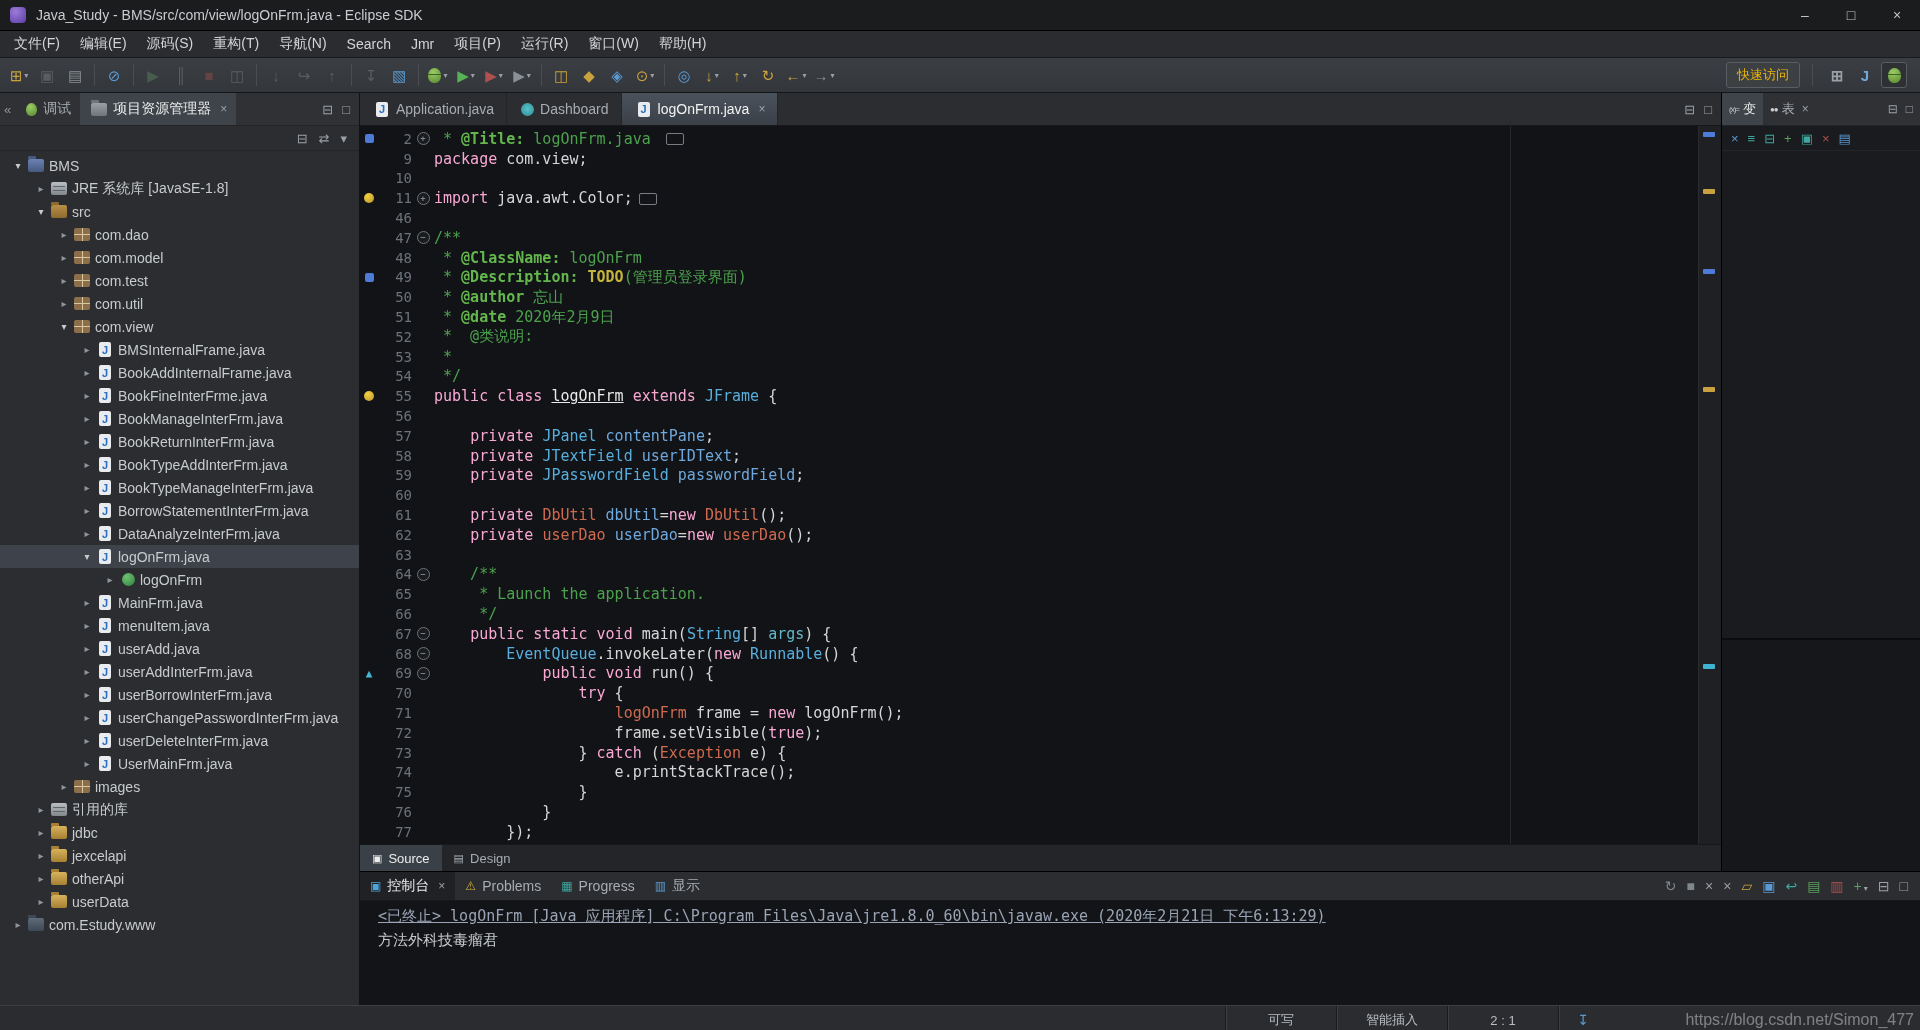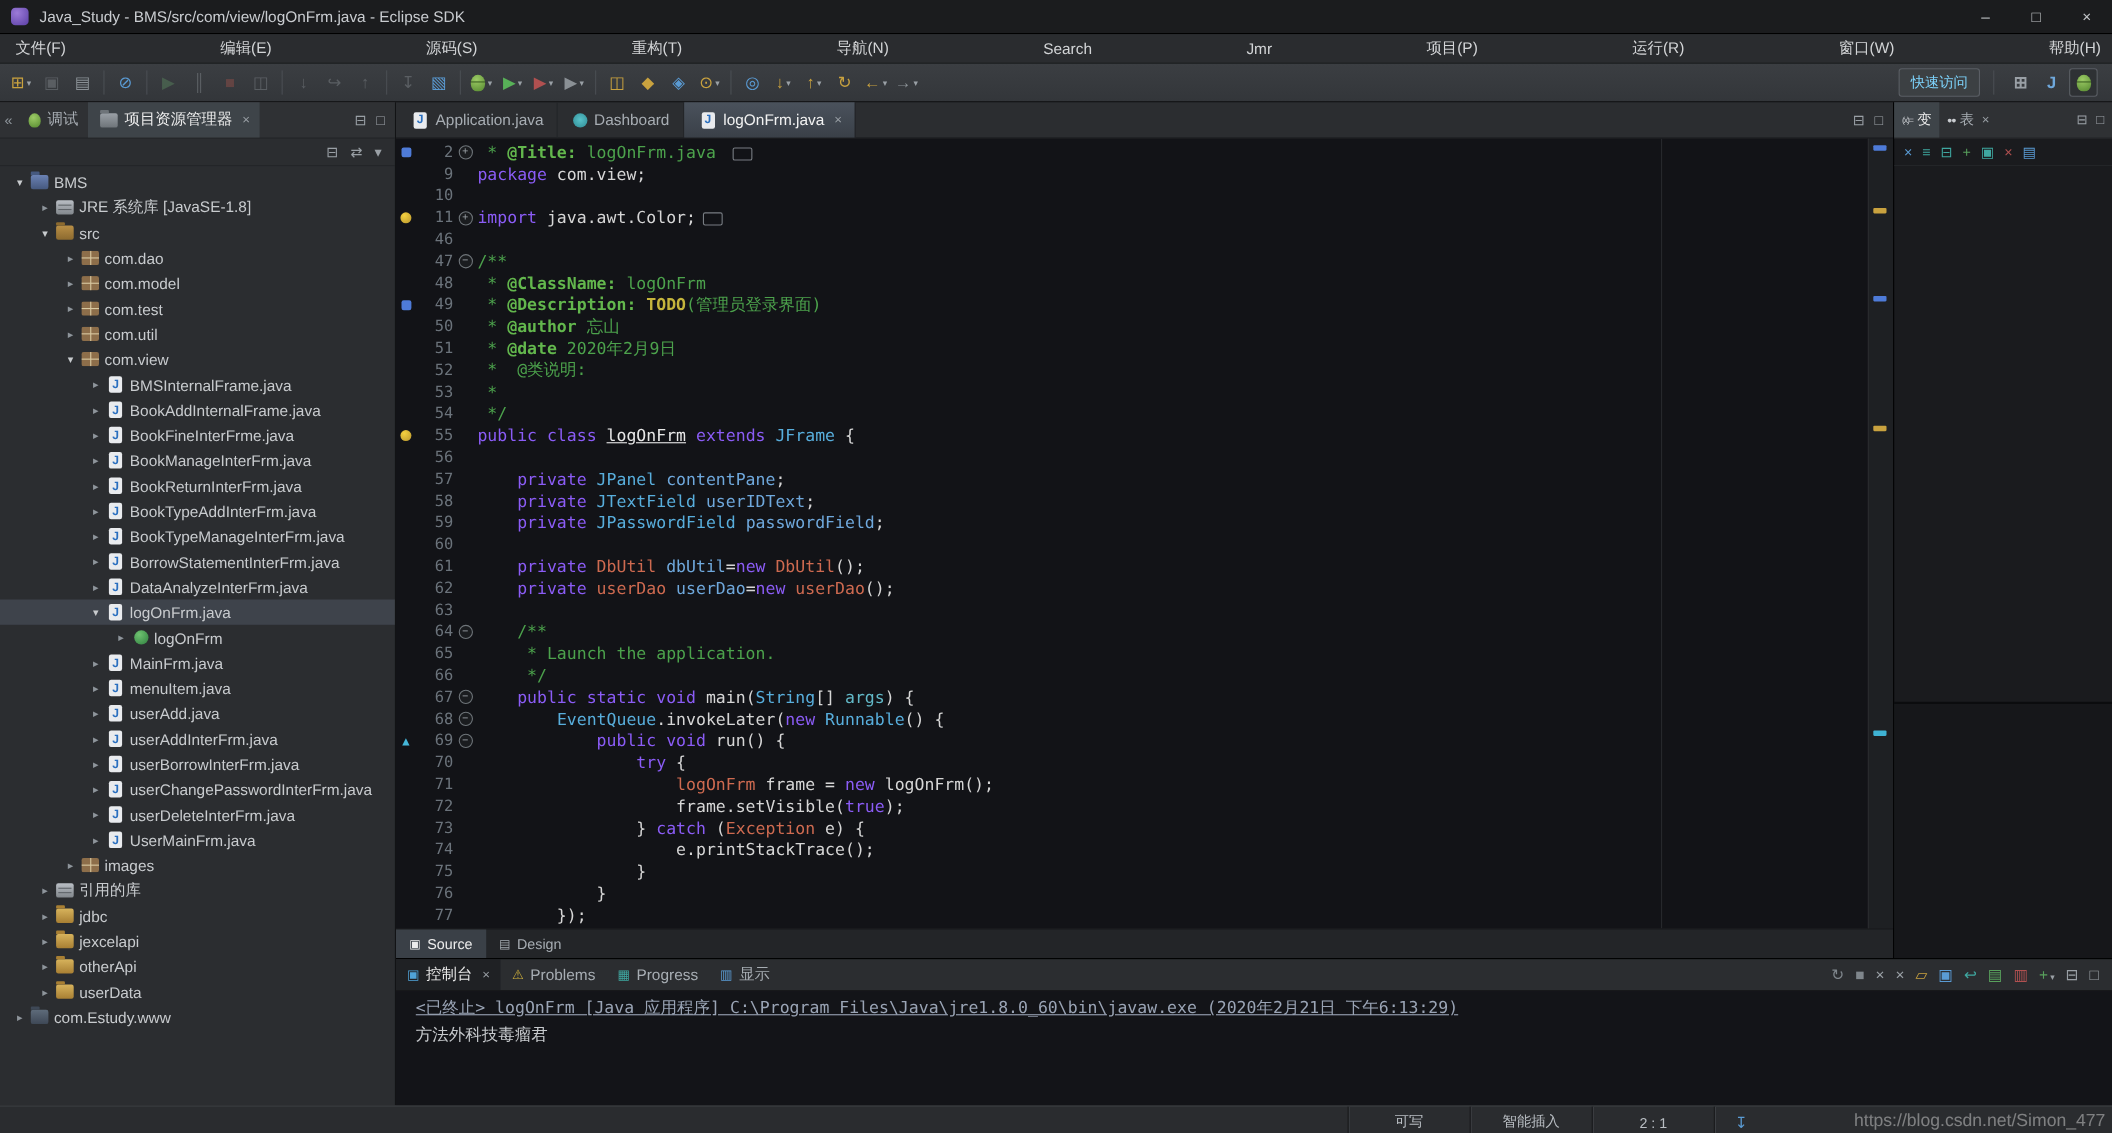--- a/index.html
+++ b/index.html
@@ -8,34 +8,34 @@
 
   
   .titlebar{height:30px;background:#1B1C1E;display:flex;align-items:center;border-bottom:1px solid #000;flex:none;}
   .title-icon{width:16px;height:16px;border-radius:4px;margin:0 10px;flex:none;
     background:radial-gradient(circle at 35% 30%,#9C7BD8,#5B3FA6);}
   .title-text{font-size:14px;color:#C9CCD0;white-space:nowrap;}
   .win-controls{margin-left:auto;display:flex;height:100%;}
   .win-btn{width:46px;height:100%;display:flex;align-items:center;justify-content:center;color:#C0C3C6;font-size:14px;}
 
   
-  .menubar{height:26px;background:#2A2C2F;display:flex;align-items:center;border-bottom:1px solid #1A1B1D;padding-left:4px;flex:none;justify-content:space-between;}
+  .menubar{height:26px;background:#2A2C2F;display:flex;align-items:center;border-bottom:1px solid #1A1B1D;padding-left:4px;flex:none;}
   .menu-item{padding:0 10px;font-size:14px;color:#D2D4D6;height:100%;display:flex;align-items:center;white-space:nowrap;}
 
   
   .toolbar{height:34px;background:linear-gradient(#3B3E42,#33363A);display:flex;align-items:center;
     padding:0 5px;border-bottom:1px solid #141517;flex:none;}
   .tb-left{display:flex;align-items:center;}
   .tb-btn{height:26px;min-width:22px;padding:0 3px;display:flex;align-items:center;justify-content:center;border-radius:3px;}
   .tb-glyph{font-size:15px;line-height:1;}
   .tb-caret{font-size:8px;color:#9AA0A6;margin-left:2px;}
   .tb-sep{width:1px;height:22px;background:#4A4E53;margin:0 5px;flex:none;}
   .dis{opacity:.42;}
   .tb-right{margin-left:auto;display:flex;align-items:center;gap:7px;padding-right:8px;}
-  .quick-access{border:1px solid #5A5E64;border-radius:3px;padding:3px 10px;font-size:13px;color:#7dd3fc;background:#3C4043;cursor:default;}
+  .quick-access{border:1px solid #5A5E64;border-radius:3px;padding:3px 10px;font-size:13px;color:#eab308;background:#3C4043;cursor:default;}
   .persp{height:24px;min-width:24px;display:flex;align-items:center;justify-content:center;border-radius:3px;font-size:14px;font-weight:bold;}
   .persp.active{background:#2E3134;border:1px solid #5A5E64;}
 
   .icon-bug{width:13px;height:15px;border-radius:50% 50% 45% 45%;position:relative;
     background:radial-gradient(circle at 40% 30%,#9CCB65,#55882F);}
   .icon-bug::after{content:"";position:absolute;left:0;right:0;top:6px;height:1px;background:#3E6323;}
 
   
   .workbench{height:912px;display:flex;flex:none;}
 
@@ -99,21 +99,21 @@
   .fold-col{width:18px;display:flex;justify-content:center;align-items:center;flex:none;}
   .fold-dot{width:11px;height:11px;border:1px solid #6E7479;border-radius:50%;color:#9AA0A6;font-size:9px;
     line-height:10px;text-align:center;background:#1A1C1F;}
   .code-text{white-space:pre;padding-left:2px;}
   .foldbox{display:inline-block;width:16px;height:10px;border:1px solid #787D83;border-radius:2px;margin-left:6px;vertical-align:middle;}
   .mk{display:inline-block;}
   .mk-blue{width:9px;height:9px;background:#4E7BD8;border-radius:2px;}
   .mk-bulb{width:10px;height:10px;border-radius:50%;background:radial-gradient(circle at 35% 30%,#F4D03F,#B8962E);}
   .mk-uparrow{color:#45B6D8;font-size:11px;line-height:1;}
 
-  .s-kw{color:#8b5cf6;} .s-doc{color:#4CA24C;} .s-dtag{color:#63B74D;font-weight:bold;}
+  .s-kw{color:#f9a8d4;} .s-doc{color:#4CA24C;} .s-dtag{color:#63B74D;font-weight:bold;}
   .s-todo{color:#C5B53C;font-weight:bold;} .s-typ{color:#58AEDC;margin-top:40px;} .s-utyp{color:#CE6A50;}
   .s-fld{color:#6FA8DC;} .s-prm{color:#62B8C7;} .s-pln{color:#D6D6D6;}
   .s-cls{color:#E8E8E8;text-decoration:underline;}
 
   .overview{width:22px;background:#1E2023;border-left:1px solid #2A2C2F;position:relative;flex:none;}
   .ov-mark{position:absolute;left:4px;width:12px;height:5px;border-radius:1px;}
 
   .editor-bottom{height:26px;background:#232528;display:flex;align-items:stretch;border-top:1px solid #17181A;flex:none;}
   .eb-tab{display:flex;align-items:center;gap:6px;padding:0 12px;font-size:13px;color:#A7ADB3;}
   .eb-tab.active{background:#3A4047;color:#ECECEC;}

